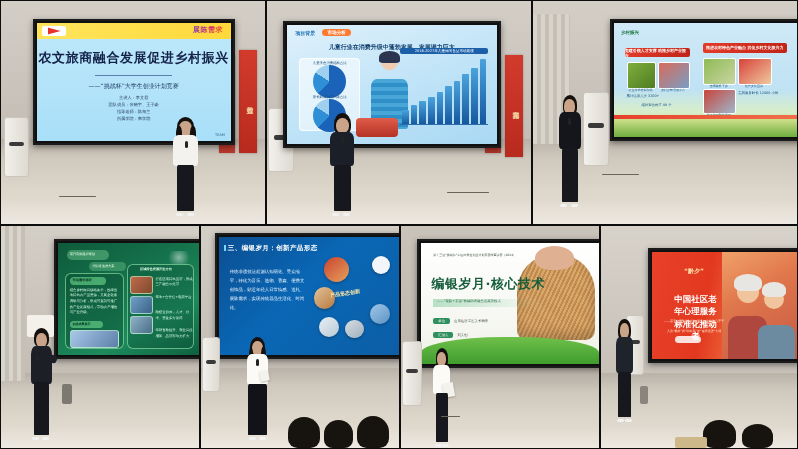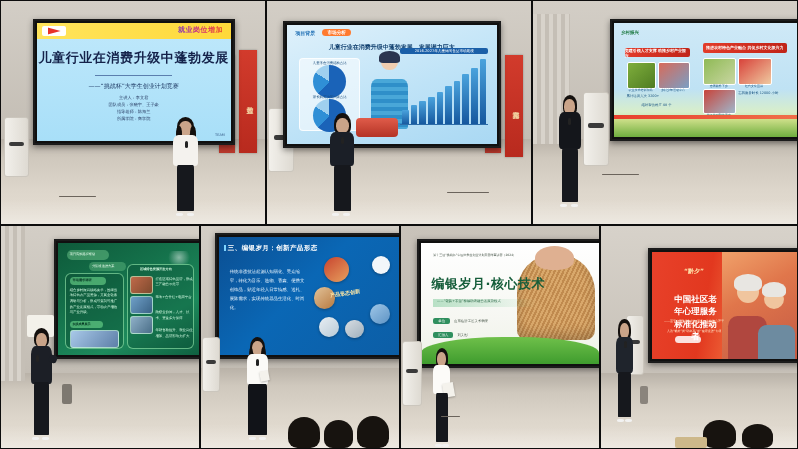--- a/index.html
+++ b/index.html
@@ -186,22 +186,22 @@
       </div>
       <div class="scroll" style="right:11.5%;top:24%;width:6%;height:44%;opacity:.9;">
         <div class="cal">笔走龙蛇</div>
       </div>
       <div class="aircon" style="left:1%;top:52%;width:9%;height:26%;"></div>
 
       <div class="screen" style="left:12%;top:8%;width:75%;height:55%;">
         <div class="slide s1">
           <div class="topbar"></div>
           <div class="logo"></div>
-          <div class="banner">就业岗位增加</div>
-          <h1>儿童行业在消费升级中蓬勃发展</h1>
+          <div class="banner">展陈需求</div>
+          <h1>农文旅商融合发展促进乡村振兴</h1>
           <div class="rule"></div>
           <div class="sub">——“挑战杯”大学生创业计划竞赛</div>
           <div class="meta">
             <div>主讲人：李文君</div>
             <div>团队成员：张晓宇、王子豪</div>
             <div>指导老师：陈海兰</div>
             <div>所属学院：商学院</div>
           </div>
           <div class="brand">TEAM</div>
         </div>

